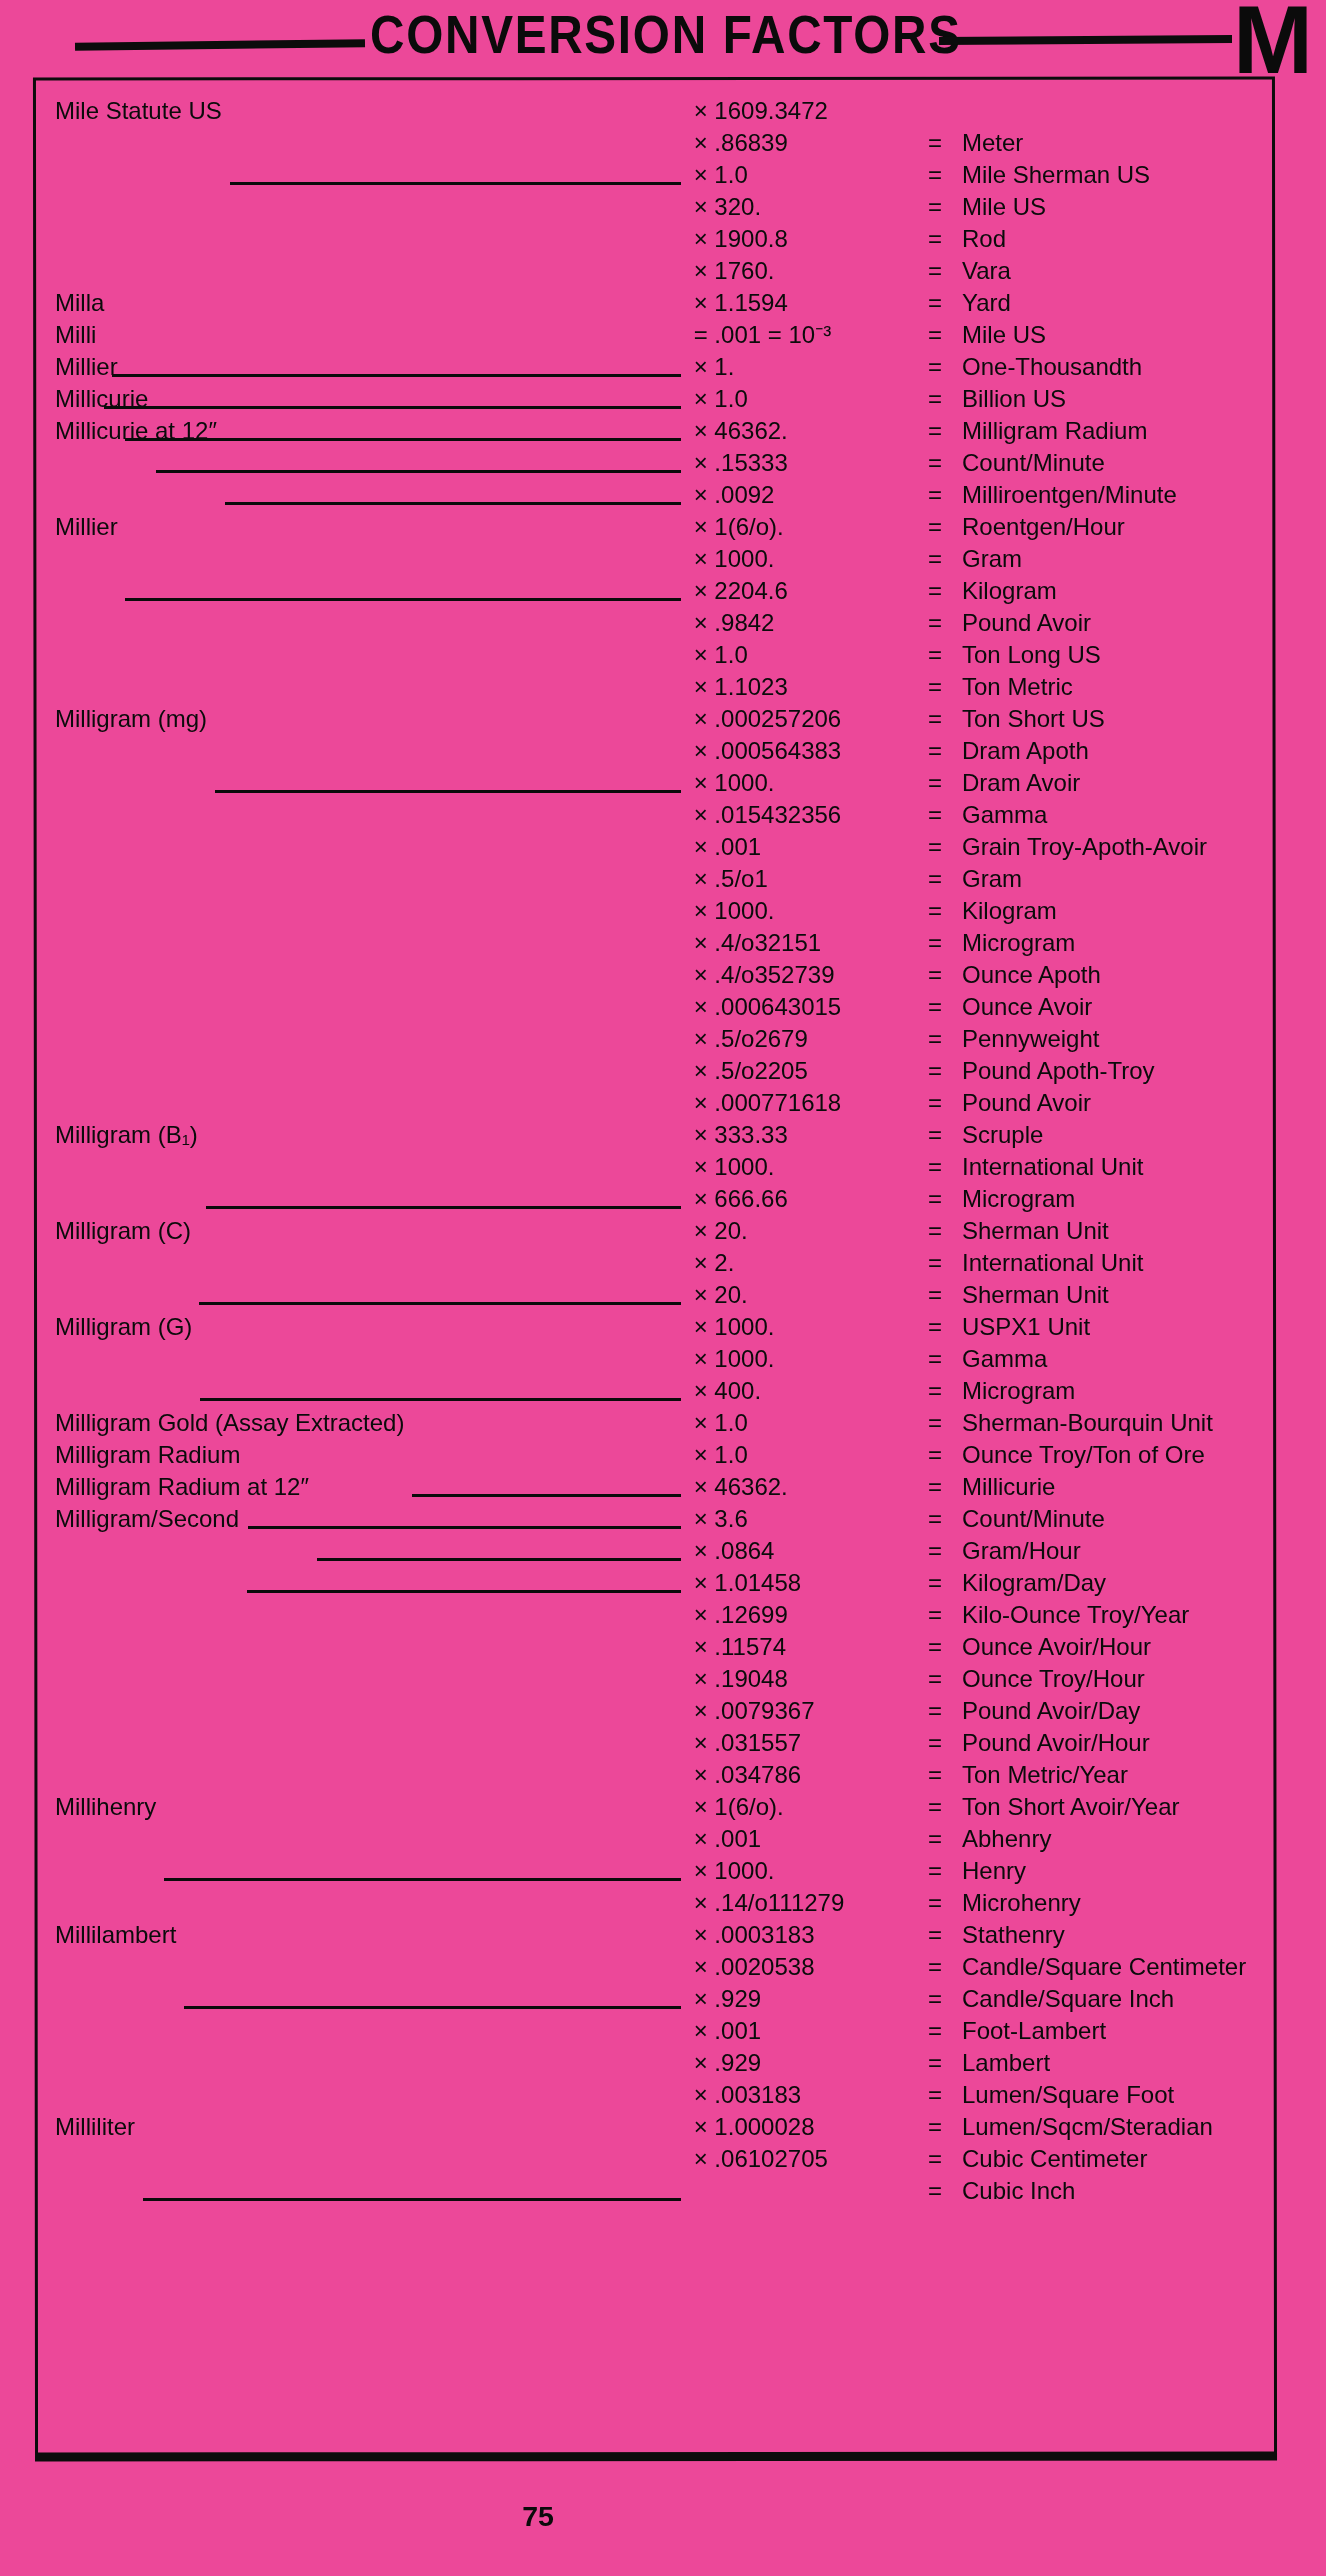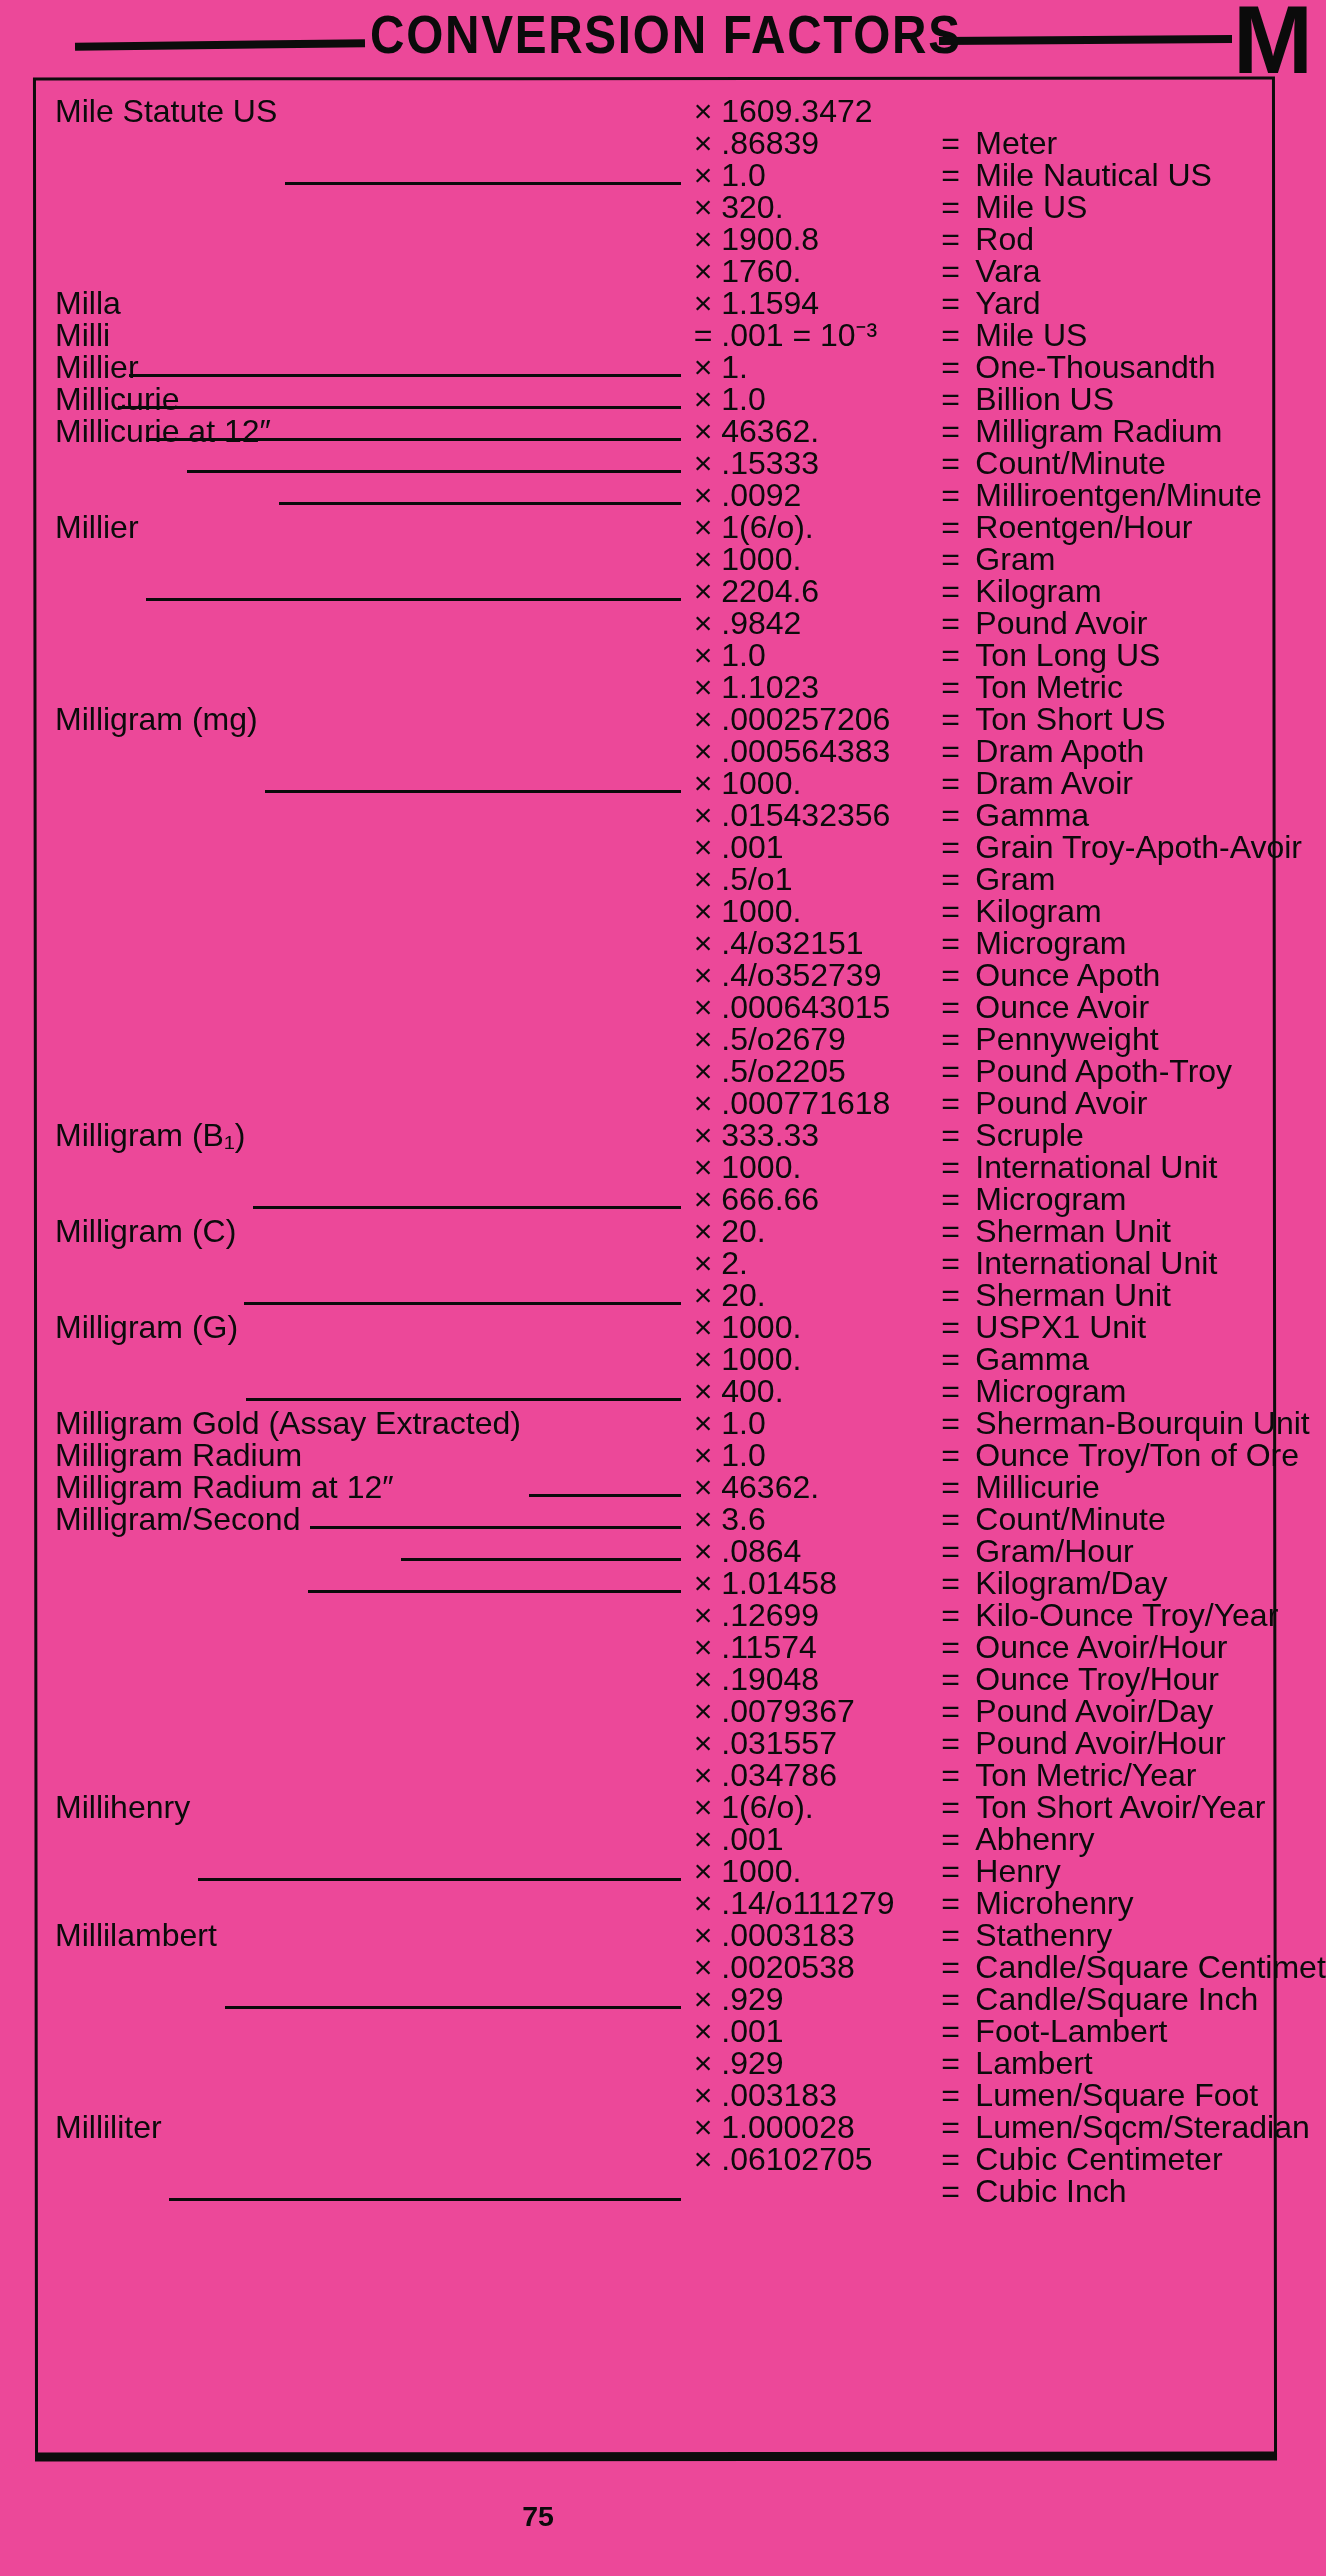--- a/index.html
+++ b/index.html
@@ -24,21 +24,21 @@
   }
   
   #page-border {
     position:absolute; left:34px; top:77px; width:1236px; height:2372px;
     border:3.9px solid #0c0c0c; border-bottom-width:9.7px;
     transform:rotate(-0.05deg);
   }
   
   #rows {
     position:absolute; left:55px; top:95px; width:1219px;
-    font-size:32px;
+    font-size:24px;
   }
   .row {
     display:grid; grid-template-columns:629px 204px auto;
     height:32px; line-height:32px; white-space:pre;
   }
   .cell-label { display:flex; min-width:0; }
   .label-text { white-space:pre; }
   .leader {
     flex:1; align-self:flex-end;
     border-bottom:3.9px solid #0b0b0b;
@@ -77,21 +77,21 @@
     </div>
   </div>
 
   <div class="row">
     <div class="cell-label">
       <span class="label-text"></span>
       <span class="leader hidden"></span>
     </div>
     <div class="cell-factor">× .86839</div>
     <div class="cell-result">
-      <span class="eq">=</span><span>Mile Nautical US</span>
+      <span class="eq">=</span><span>Mile Sherman US</span>
     </div>
   </div>
 
   <div class="row">
     <div class="cell-label">
       <span class="label-text"></span>
       <span class="leader hidden"></span>
     </div>
     <div class="cell-factor">× 1.0</div>
     <div class="cell-result">

